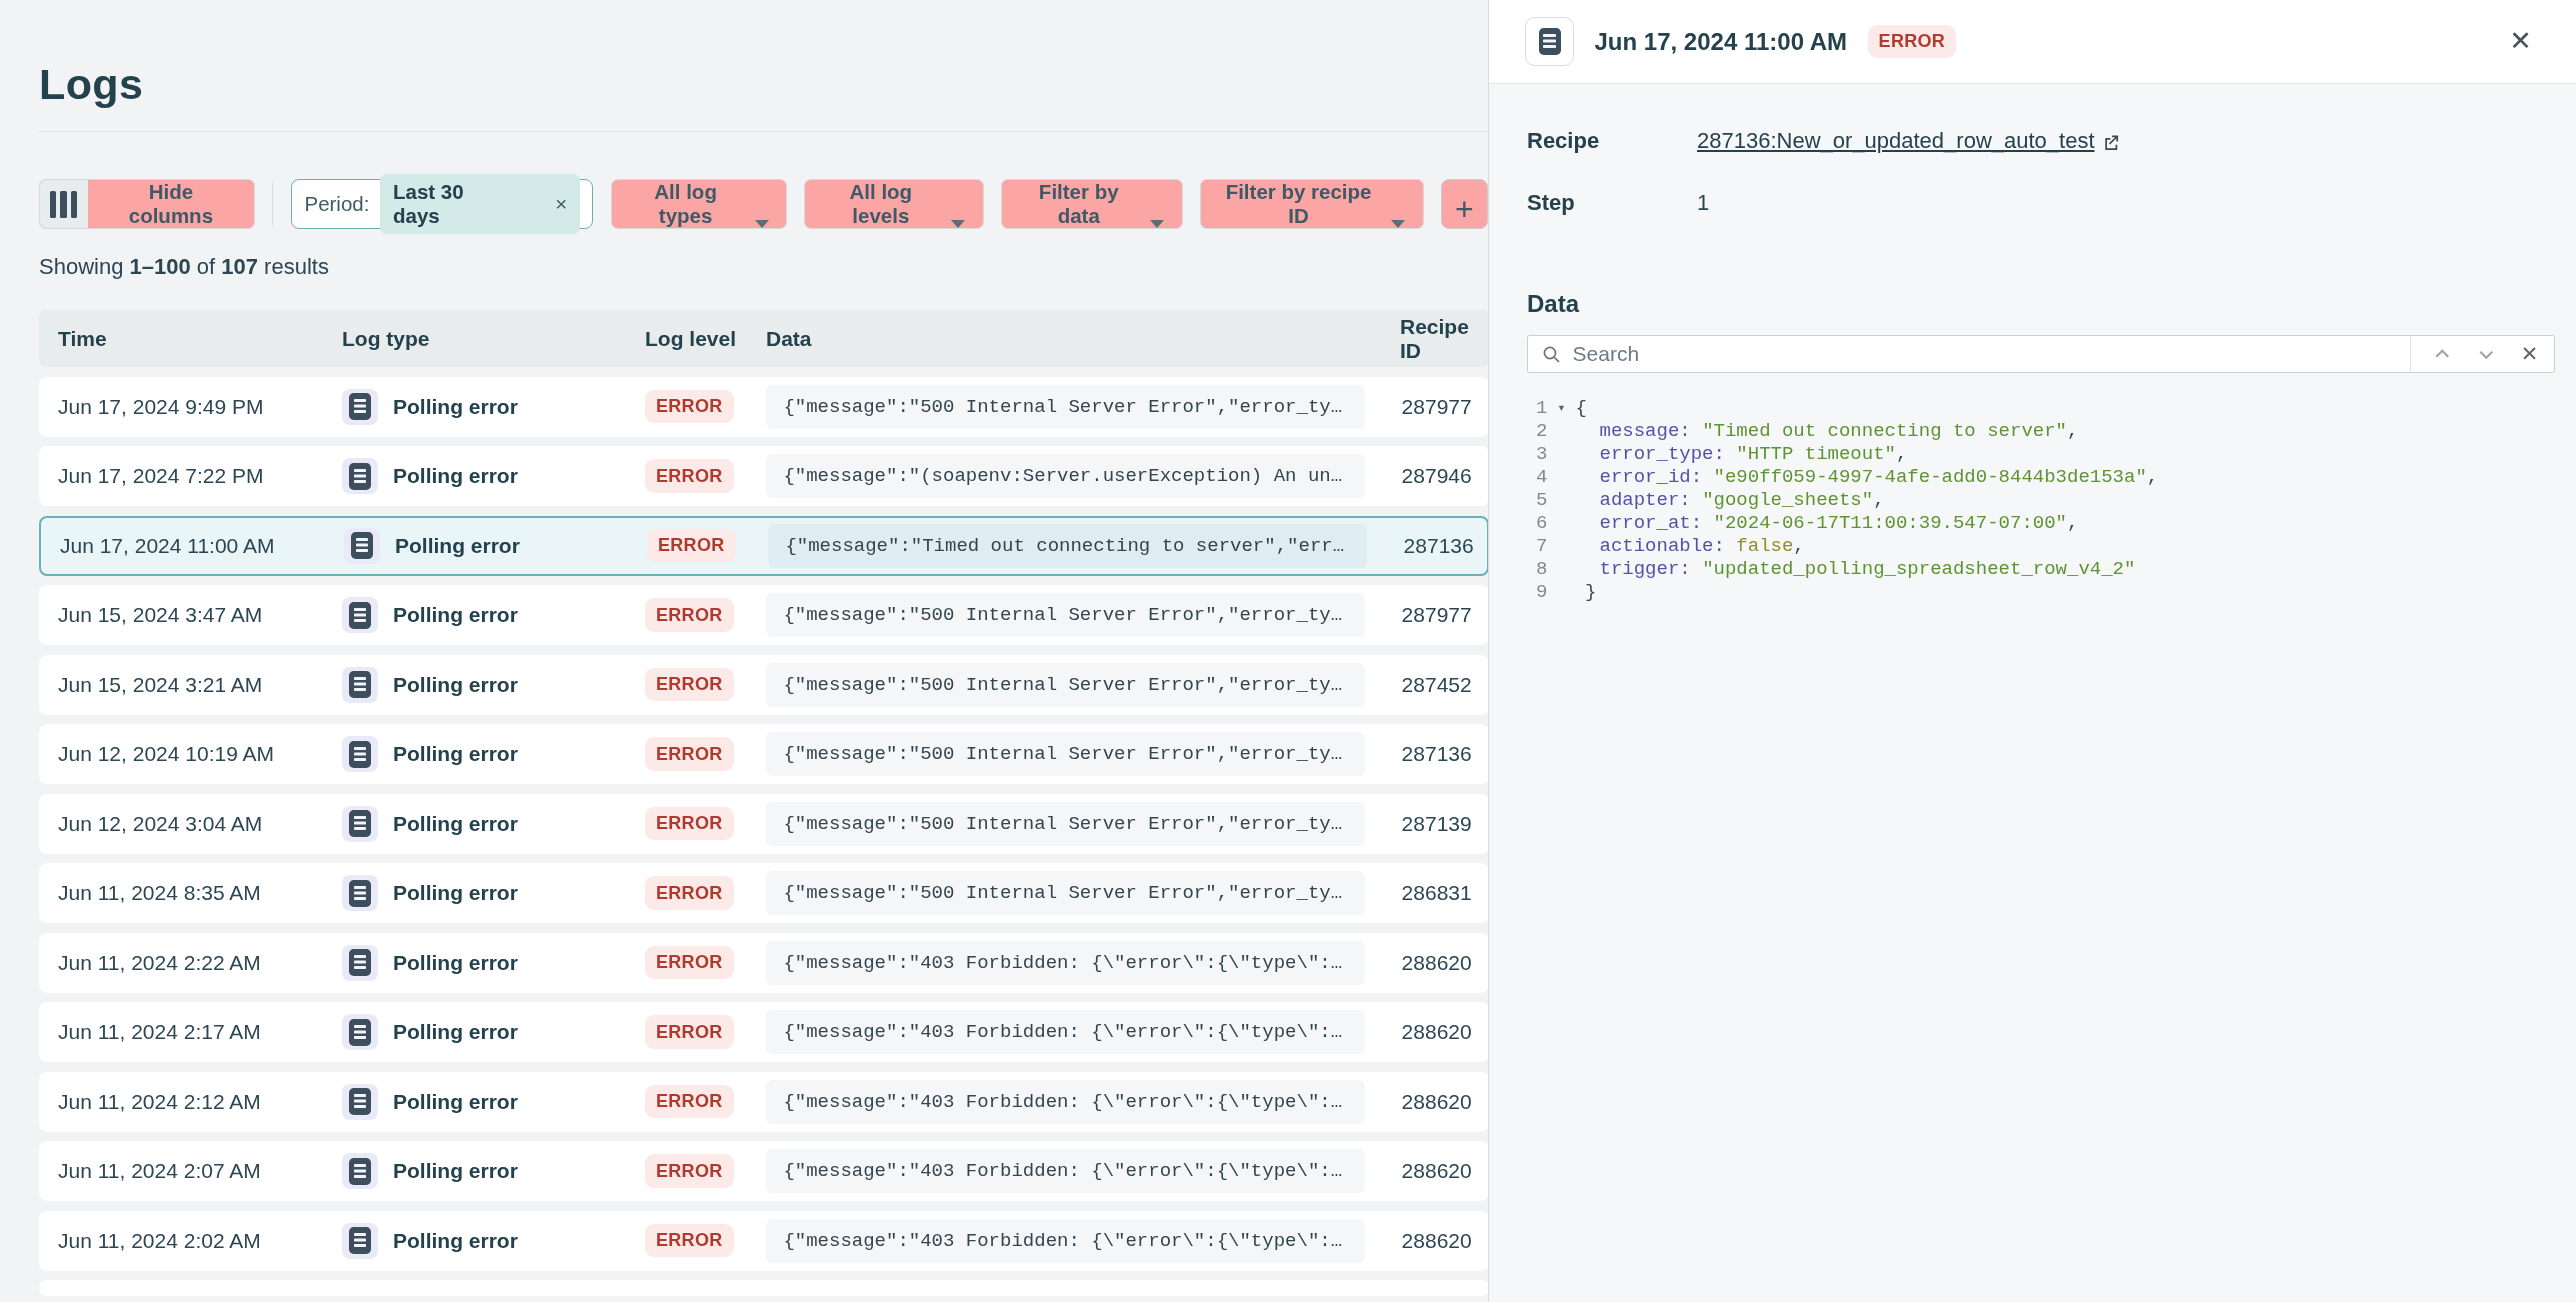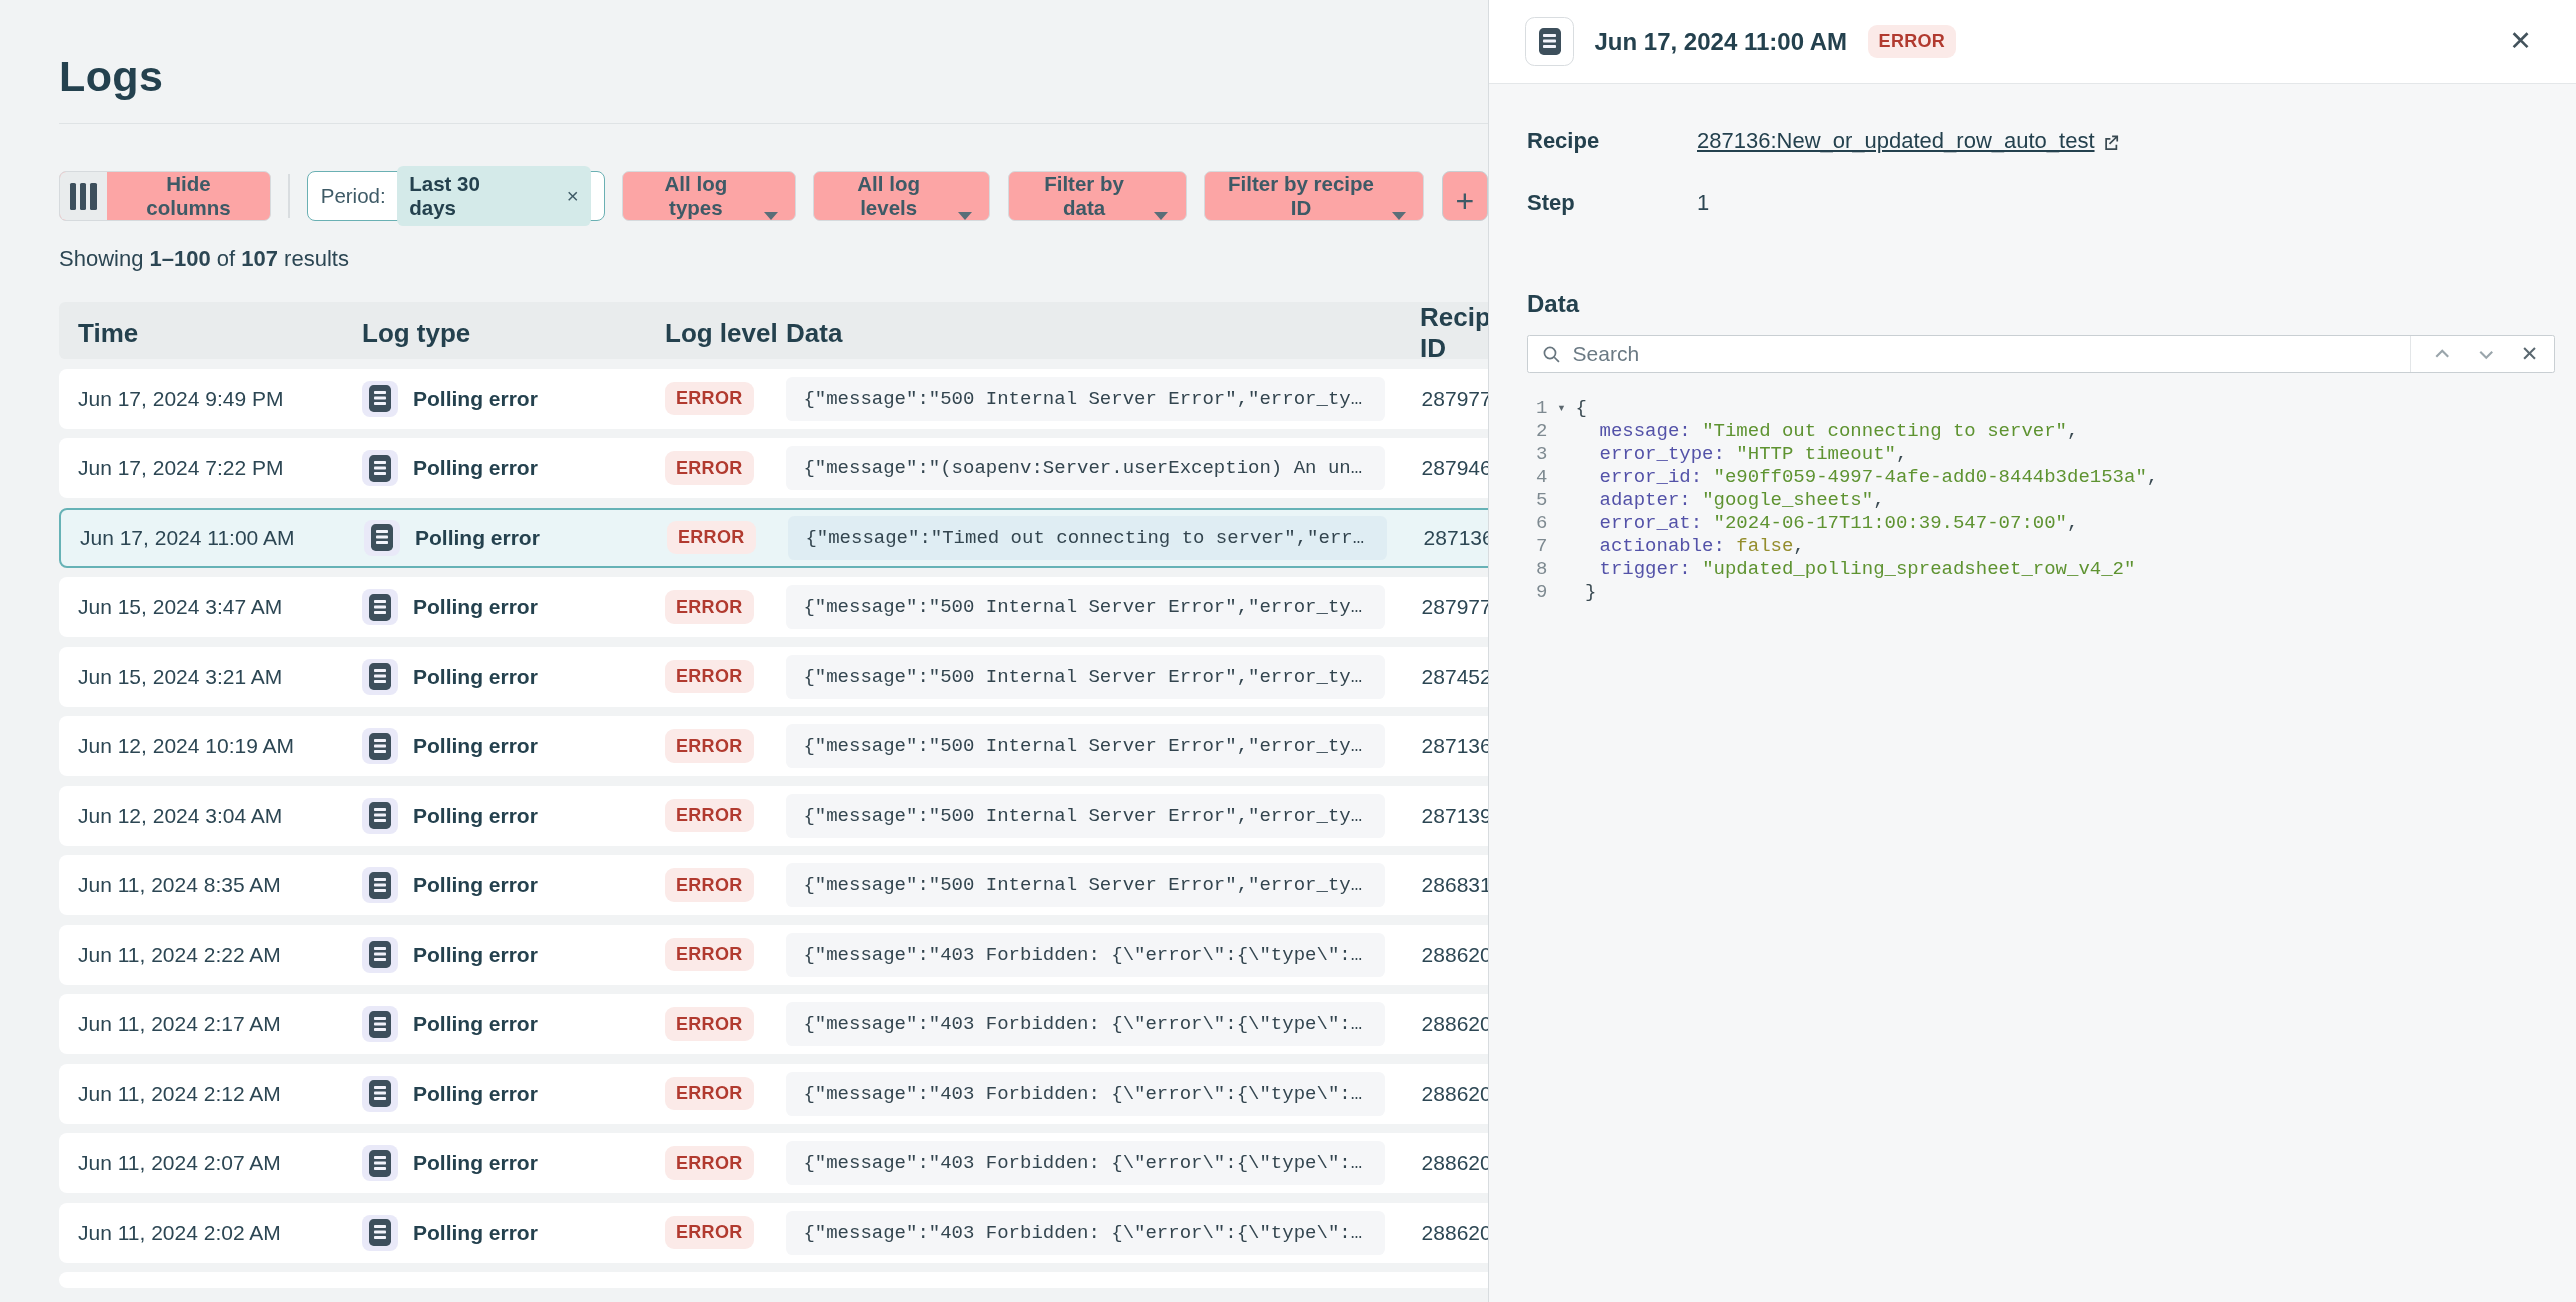--- a/index.html
+++ b/index.html
@@ -7,23 +7,23 @@
     margin: 0; padding: 0;
     width: 2576px; height: 1303px;
     overflow: hidden;
     background: #f1f3f4;
     font-family: "Liberation Sans", sans-serif;
     color: #24414e;
   }
 
   
   .main {
-    position: absolute; left: 0; top: 8px;
+    position: absolute; left: 0; top: 16px;
     width: 1488px; height: 1066px;
-    padding-left: 59px;
+    padding-left: 39px;
   }
   .page-title {
     margin: 0; padding-top: 44px;
     font-size: 43px; font-weight: 800; letter-spacing: 0.4px;
     color: #24414e;
   }
   .title-divider {
     margin-top: 22px; height: 0;
     border: none; border-top: 1.6px solid #dfe3e5;
   }
@@ -77,21 +77,21 @@
   
   .log-table { margin-top: 30px; width: 1450px; }
   .thead, .row {
     display: grid;
     grid-template-columns: 284px 303px 121px 634px auto;
     align-items: center;
     padding-left: 19px;
   }
   .thead {
     height: 57px; background: #e9eced; border-radius: 6.3px;
-    font-size: 26px; font-weight: 700; color: #24414e;
+    font-size: 21px; font-weight: 700; color: #24414e;
     margin-bottom: 9.5px;
   }
   .row {
     height: 60px; background: #fff; border-radius: 8px; margin-bottom: 9.5px;
     cursor: pointer;
   }
   .row.selected {
     background: #eaf5f7;
     border: 2.4px solid #66b2b6;
   }

